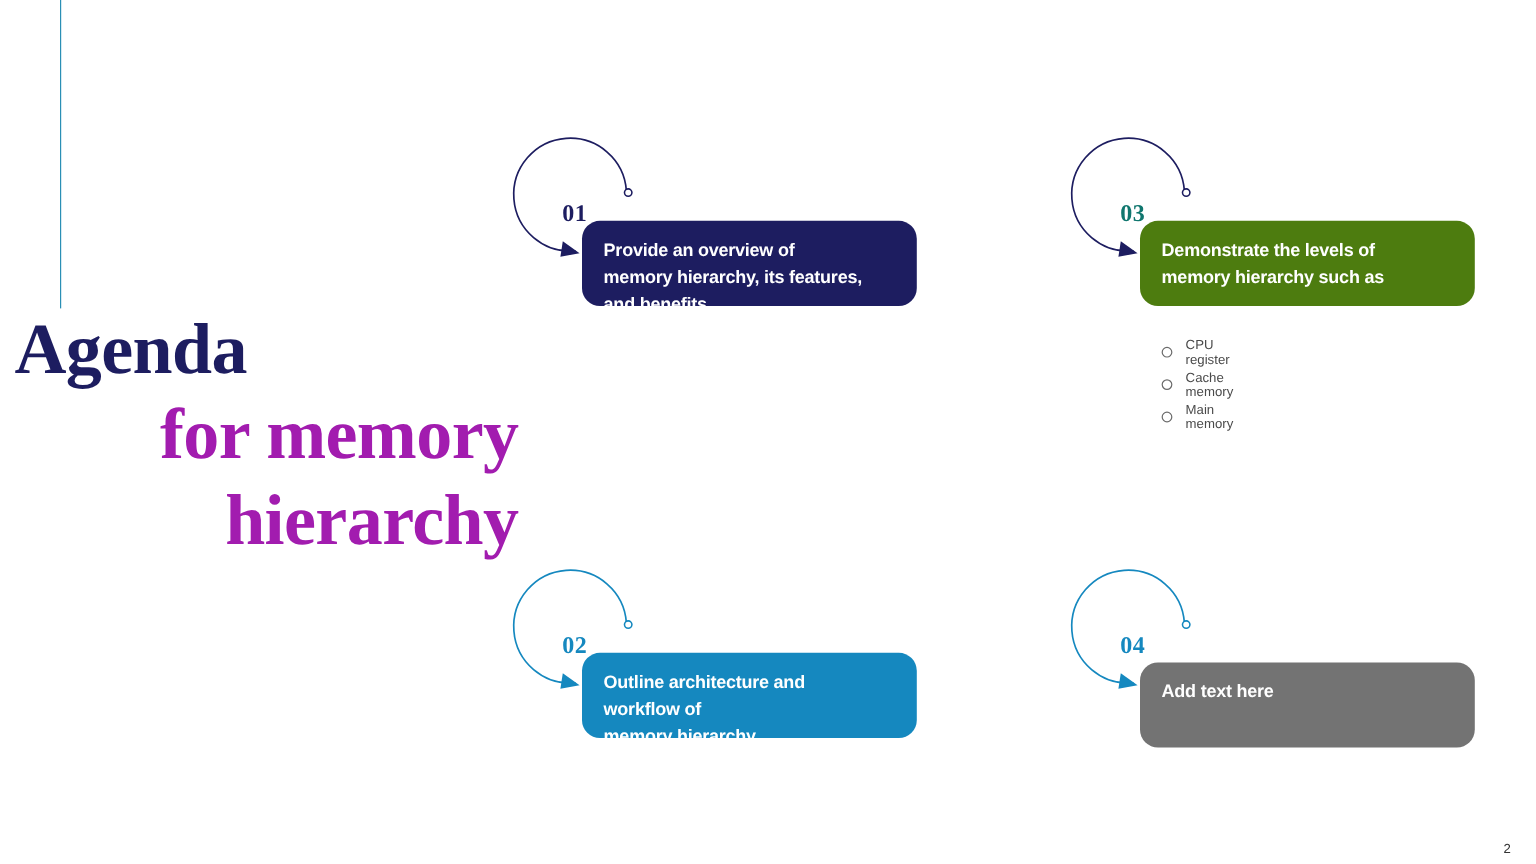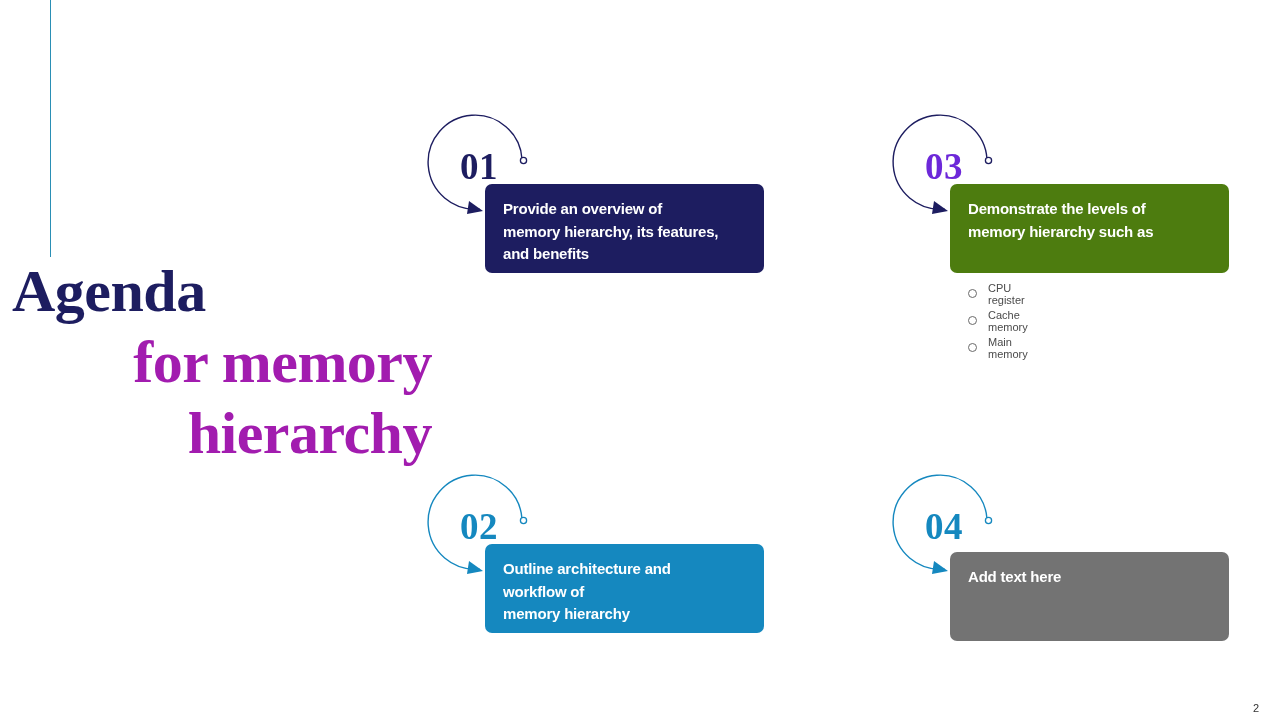--- a/index.html
+++ b/index.html
@@ -51,40 +51,40 @@
     position: absolute;
     left: 0;
     top: 0;
     width: 116px;
     height: 116px;
     overflow: visible;
   }
   .item-number {
     position: absolute;
     left: 0;
-    top: 3px;
+    top: 15px;
     width: 116px;
     height: 116px;
     display: flex;
     align-items: center;
     justify-content: center;
     font-family: "Liberation Serif", serif;
     font-weight: bold;
-    font-size: 37px;
+    font-size: 20px;
     letter-spacing: 0.5px;
     padding-left: 8px;
     box-sizing: border-box;
   }
   .item-box {
     position: absolute;
     left: 68px;
     top: 79px;
     width: 279px;
-    height: 89px;
-    border-radius: 7px;
+    height: 71px;
+    border-radius: 15px;
     box-sizing: border-box;
   }
   .item-box-text {
     position: absolute;
     left: 18px;
     top: 14px;
     right: 12px;
     color: #ffffff;
     font-family: "Liberation Sans", sans-serif;
     font-weight: bold;
@@ -171,21 +171,21 @@
 memory hierarchy</div>
     </div>
   </div>
 
   <div class="item" id="item-2" style="left:882px; top:105px;">
     <svg class="item-arc" viewBox="0 0 116 116">
       <path class="arc-path" d="M 105 54 A 47 47 0 1 0 62 104" fill="none" stroke-width="1.4" stroke-linecap="round" stroke="#1d1d60"></path>
       <circle class="arc-dot" cx="106.5" cy="55.5" r="3.1" fill="#ffffff" stroke-width="1.3" stroke="#1d1d60"></circle>
       <path class="arc-head" d="M 52 96 L 66 106 L 50 109 Z" fill="#1d1d60"></path>
     </svg>
-    <div class="item-number" style="color: #6d28d9;">03</div>
+    <div class="item-number" style="color: #0f766e;">03</div>
     <div class="item-box" style="background: #4d7c0f;">
       <div class="item-box-text">Demonstrate the levels of
 memory hierarchy such as</div>
     </div>
     <ul class="item-bullets">
       <li style="color: rgb(74, 74, 74);">
         <span class="bullet-marker"></span>
         <span>CPU register</span>
       </li>
       <li style="color: rgb(74, 74, 74);">

